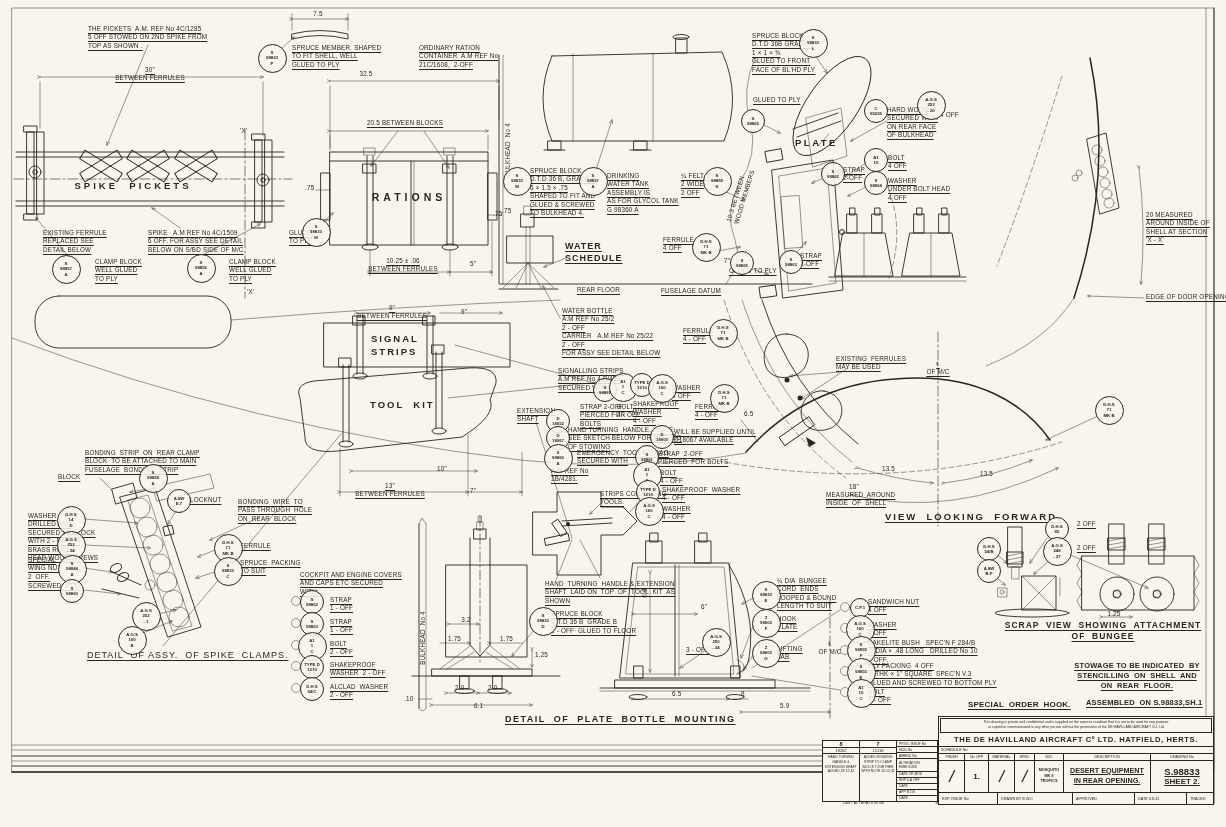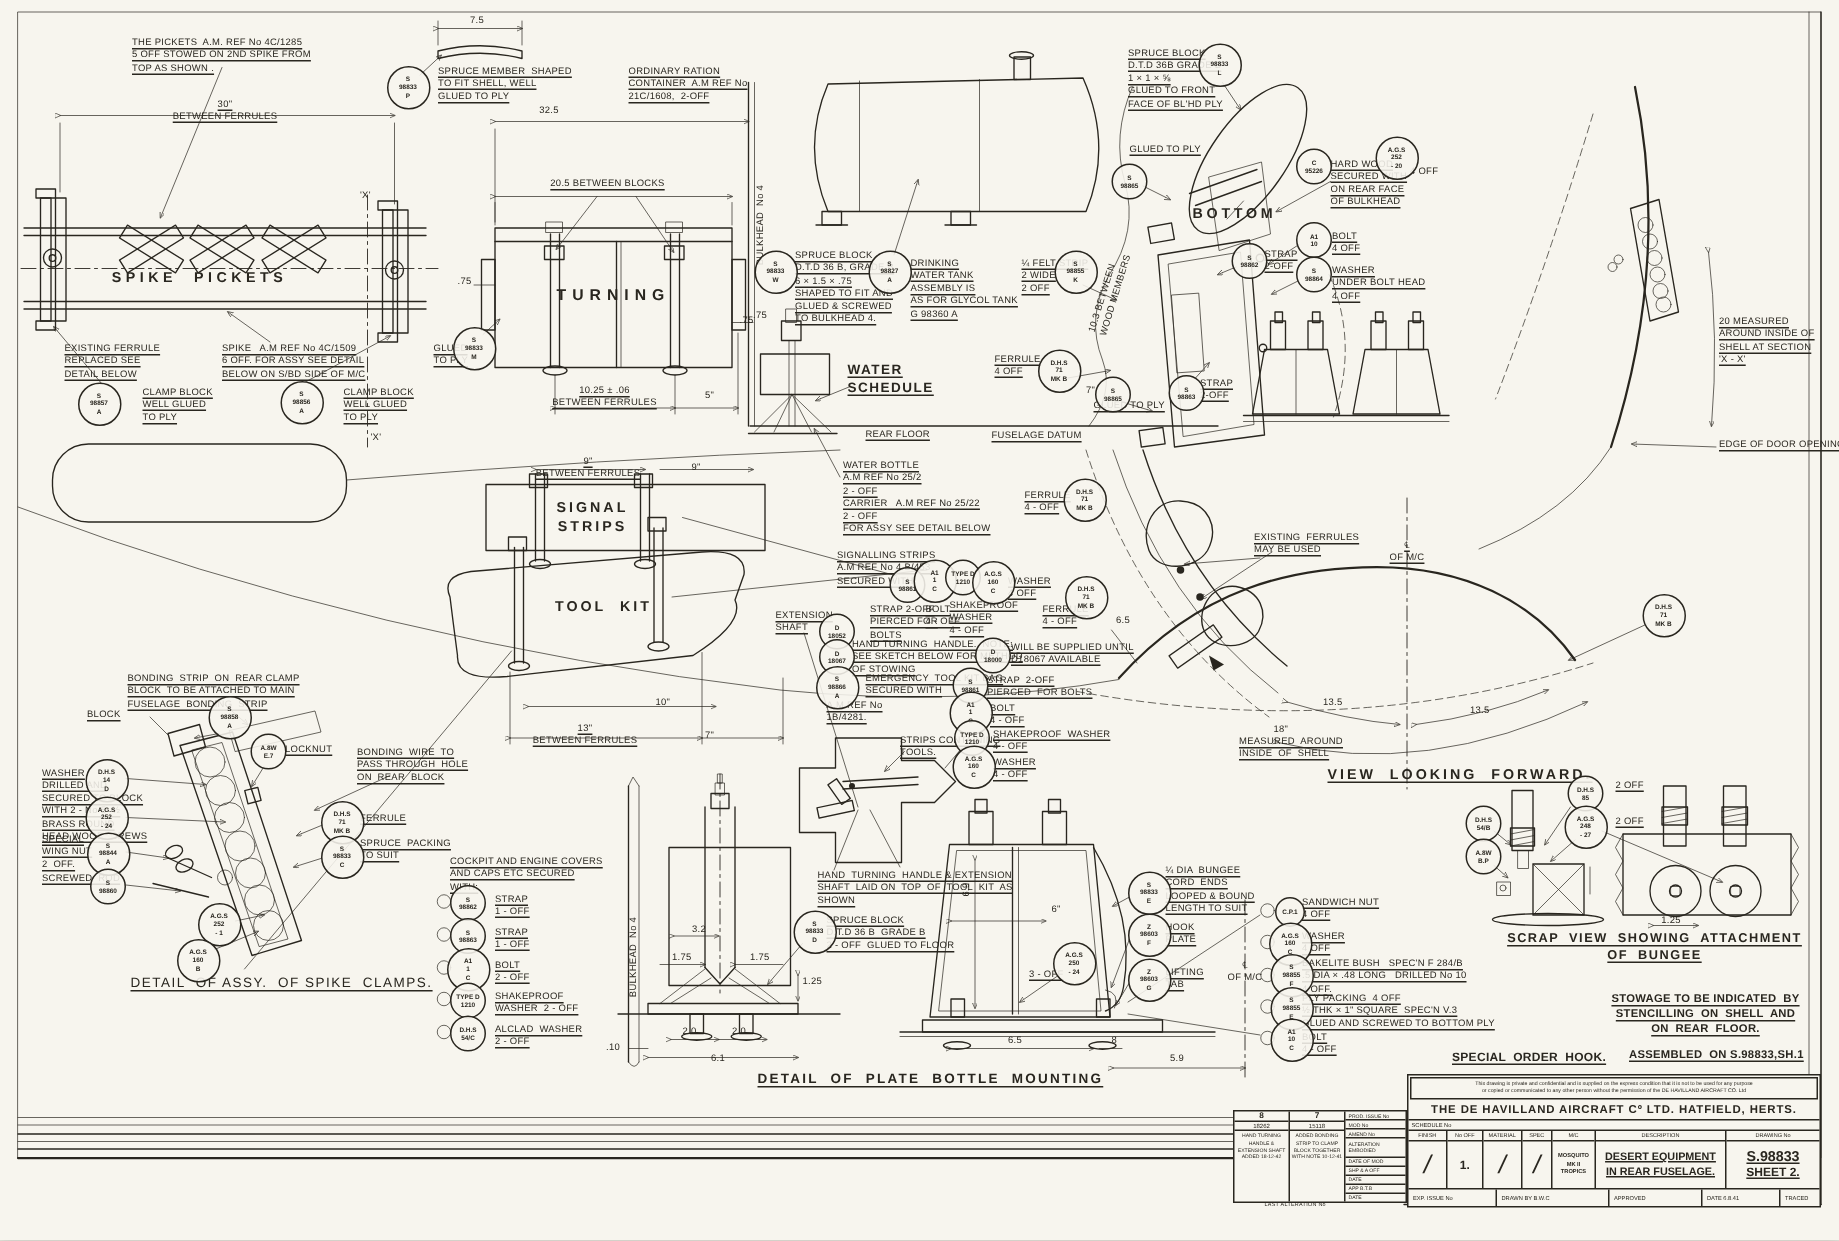--- a/index.html
+++ b/index.html
@@ -460,21 +460,21 @@
       <div class="lbl" style="left: 247px; top: 288px;">'X'</div>
       <div class="lbl" style="left: 318px; top: 10px; transform: translateX(-50%); text-align: center;">7.5</div>
       <div class="lbl u" style="left: 292px; top: 44px;">SPRUCE MEMBER  SHAPED
 TO FIT SHELL, WELL
 GLUED TO PLY</div>
       <div class="lbl u" style="left: 419px; top: 44px;">ORDINARY RATION
 CONTAINER  A.M REF No
 21C/1608,  2-OFF</div>
       <div class="lbl" style="left: 366px; top: 70px; transform: translateX(-50%); text-align: center;">32.5</div>
       <div class="lbl u" style="left: 405px; top: 119px; transform: translateX(-50%); text-align: center;">20.5 BETWEEN BLOCKS</div>
-      <div class="lbl" style="left: 409px; top: 190px; font-size: 10.5px; font-weight: 700; letter-spacing: 4px; transform: translateX(-50%); text-align: center;">TURNING</div>
+      <div class="lbl" style="left: 409px; top: 190px; font-size: 10.5px; font-weight: 700; letter-spacing: 4px; transform: translateX(-50%); text-align: center;">RATIONS</div>
       <div class="lbl" style="left: 508px; top: 150px; transform: translate(-50%, -50%) rotate(-90deg);">BULKHEAD  No 4</div>
       <div class="lbl" style="left: 305px; top: 184px;">.75</div>
       <div class="lbl" style="left: 493px; top: 210px;">.75</div>
       <div class="lbl u" style="left: 289px; top: 229px;">GLUED
 TO PLY</div>
       <div class="lbl u" style="left: 403px; top: 257px; transform: translateX(-50%); text-align: center;">10.25 ± .06
 BETWEEN FERRULES</div>
       <div class="lbl" style="left: 470px; top: 260px;">5"</div>
       <div class="lbl u" style="left: 530px; top: 167px;">SPRUCE BLOCK
 D.T.D 36 B, GRADE B
@@ -499,21 +499,21 @@
 2 OFF</div>
       <div class="lbl" style="left: 724px; top: 257px;">7"</div>
       <div class="lbl" style="left: 741px; top: 196px; transform: translate(-50%, -50%) rotate(-73deg);">10.3 BETWEEN
 WOOD MEMBERS</div>
       <div class="lbl u" style="left: 752px; top: 32px;">SPRUCE BLOCK
 D.T.D 36B GRADE B
 1 × 1 × ⅝
 GLUED TO FRONT
 FACE OF BL'HD PLY</div>
       <div class="lbl u" style="left: 753px; top: 96px;">GLUED TO PLY</div>
-      <div class="lbl" style="left: 795px; top: 137px; font-size: 9.5px; font-weight: 700; letter-spacing: 2.5px;">BOTTOM</div>
+      <div class="lbl" style="left: 795px; top: 137px; font-size: 9.5px; font-weight: 700; letter-spacing: 2.5px;">PLATE</div>
       <div class="lbl u" style="left: 887px; top: 106px;">HARD WOOD
 SECURED WITH
 ON REAR FACE
 OF BULKHEAD</div>
       <div class="lbl" style="left: 940px; top: 111px;">4 OFF</div>
       <div class="lbl u" style="left: 888px; top: 154px;">BOLT
 4 OFF</div>
       <div class="lbl u" style="left: 888px; top: 177px;">WASHER
 UNDER BOLT HEAD
 4 OFF</div>
@@ -523,21 +523,21 @@
 2-OFF</div>
       <div class="lbl u" style="left: 729px; top: 267px;">GLUED TO PLY</div>
       <div class="lbl u" style="left: 1146px; top: 211px;">20 MEASURED
 AROUND INSIDE OF
 SHELL AT SECTION
 'X - X'</div>
       <div class="lbl u" style="left: 1146px; top: 293px;">EDGE OF DOOR OPENING</div>
       <div class="lbl u" style="left: 392px; top: 304px; transform: translateX(-50%); text-align: center;">9"
 BETWEEN FERRULES</div>
       <div class="lbl" style="left: 461px; top: 308px;">9"</div>
-      <div class="lbl" style="left: 371px; top: 333px; font-size: 9.5px; font-weight: 700; letter-spacing: 2px; text-align: center;">SIGNAL
+      <div class="lbl" style="left: 371px; top: 333px; font-size: 9.5px; font-weight: 700; letter-spacing: 2px;">SIGNAL
 STRIPS</div>
       <div class="lbl" style="left: 370px; top: 399px; font-size: 9.5px; font-weight: 700; letter-spacing: 2px;">TOOL  KIT</div>
       <div class="lbl" style="left: 437px; top: 465px;">10"</div>
       <div class="lbl u" style="left: 390px; top: 482px; transform: translateX(-50%); text-align: center;">13"
 BETWEEN FERRULES</div>
       <div class="lbl" style="left: 470px; top: 487px;">7"</div>
       <div class="lbl u" style="left: 517px; top: 407px;">EXTENSION
 SHAFT</div>
       <div class="lbl u" style="left: 562px; top: 307px;">WATER BOTTLE
 A.M REF No 25/2
@@ -1017,21 +1017,21 @@
     <div class="tb-col" style="width:28px">
       <div class="tb-h">M/C</div>
       <div class="tb-v tb-mc" style="white-space:pre-line">MOSQUITO
 MK II
 TROPICS</div>
     </div>
     <div class="tb-col" style="width:86px">
       <div class="tb-h">DESCRIPTION</div>
       <div class="tb-v">
         <div class="tb-desc">DESERT EQUIPMENT</div>
-        <div class="tb-desc">IN REAR FUSELAGE.</div>
+        <div class="tb-desc">IN REAR OPENING.</div>
       </div>
     </div>
     <div class="tb-col" style="flex:1">
       <div class="tb-h">DRAWING  No</div>
       <div class="tb-v">
         <div class="tb-dn1">S.98833</div>
         <div class="tb-dn2">SHEET 2.</div>
       </div>
     </div>
   </div>

